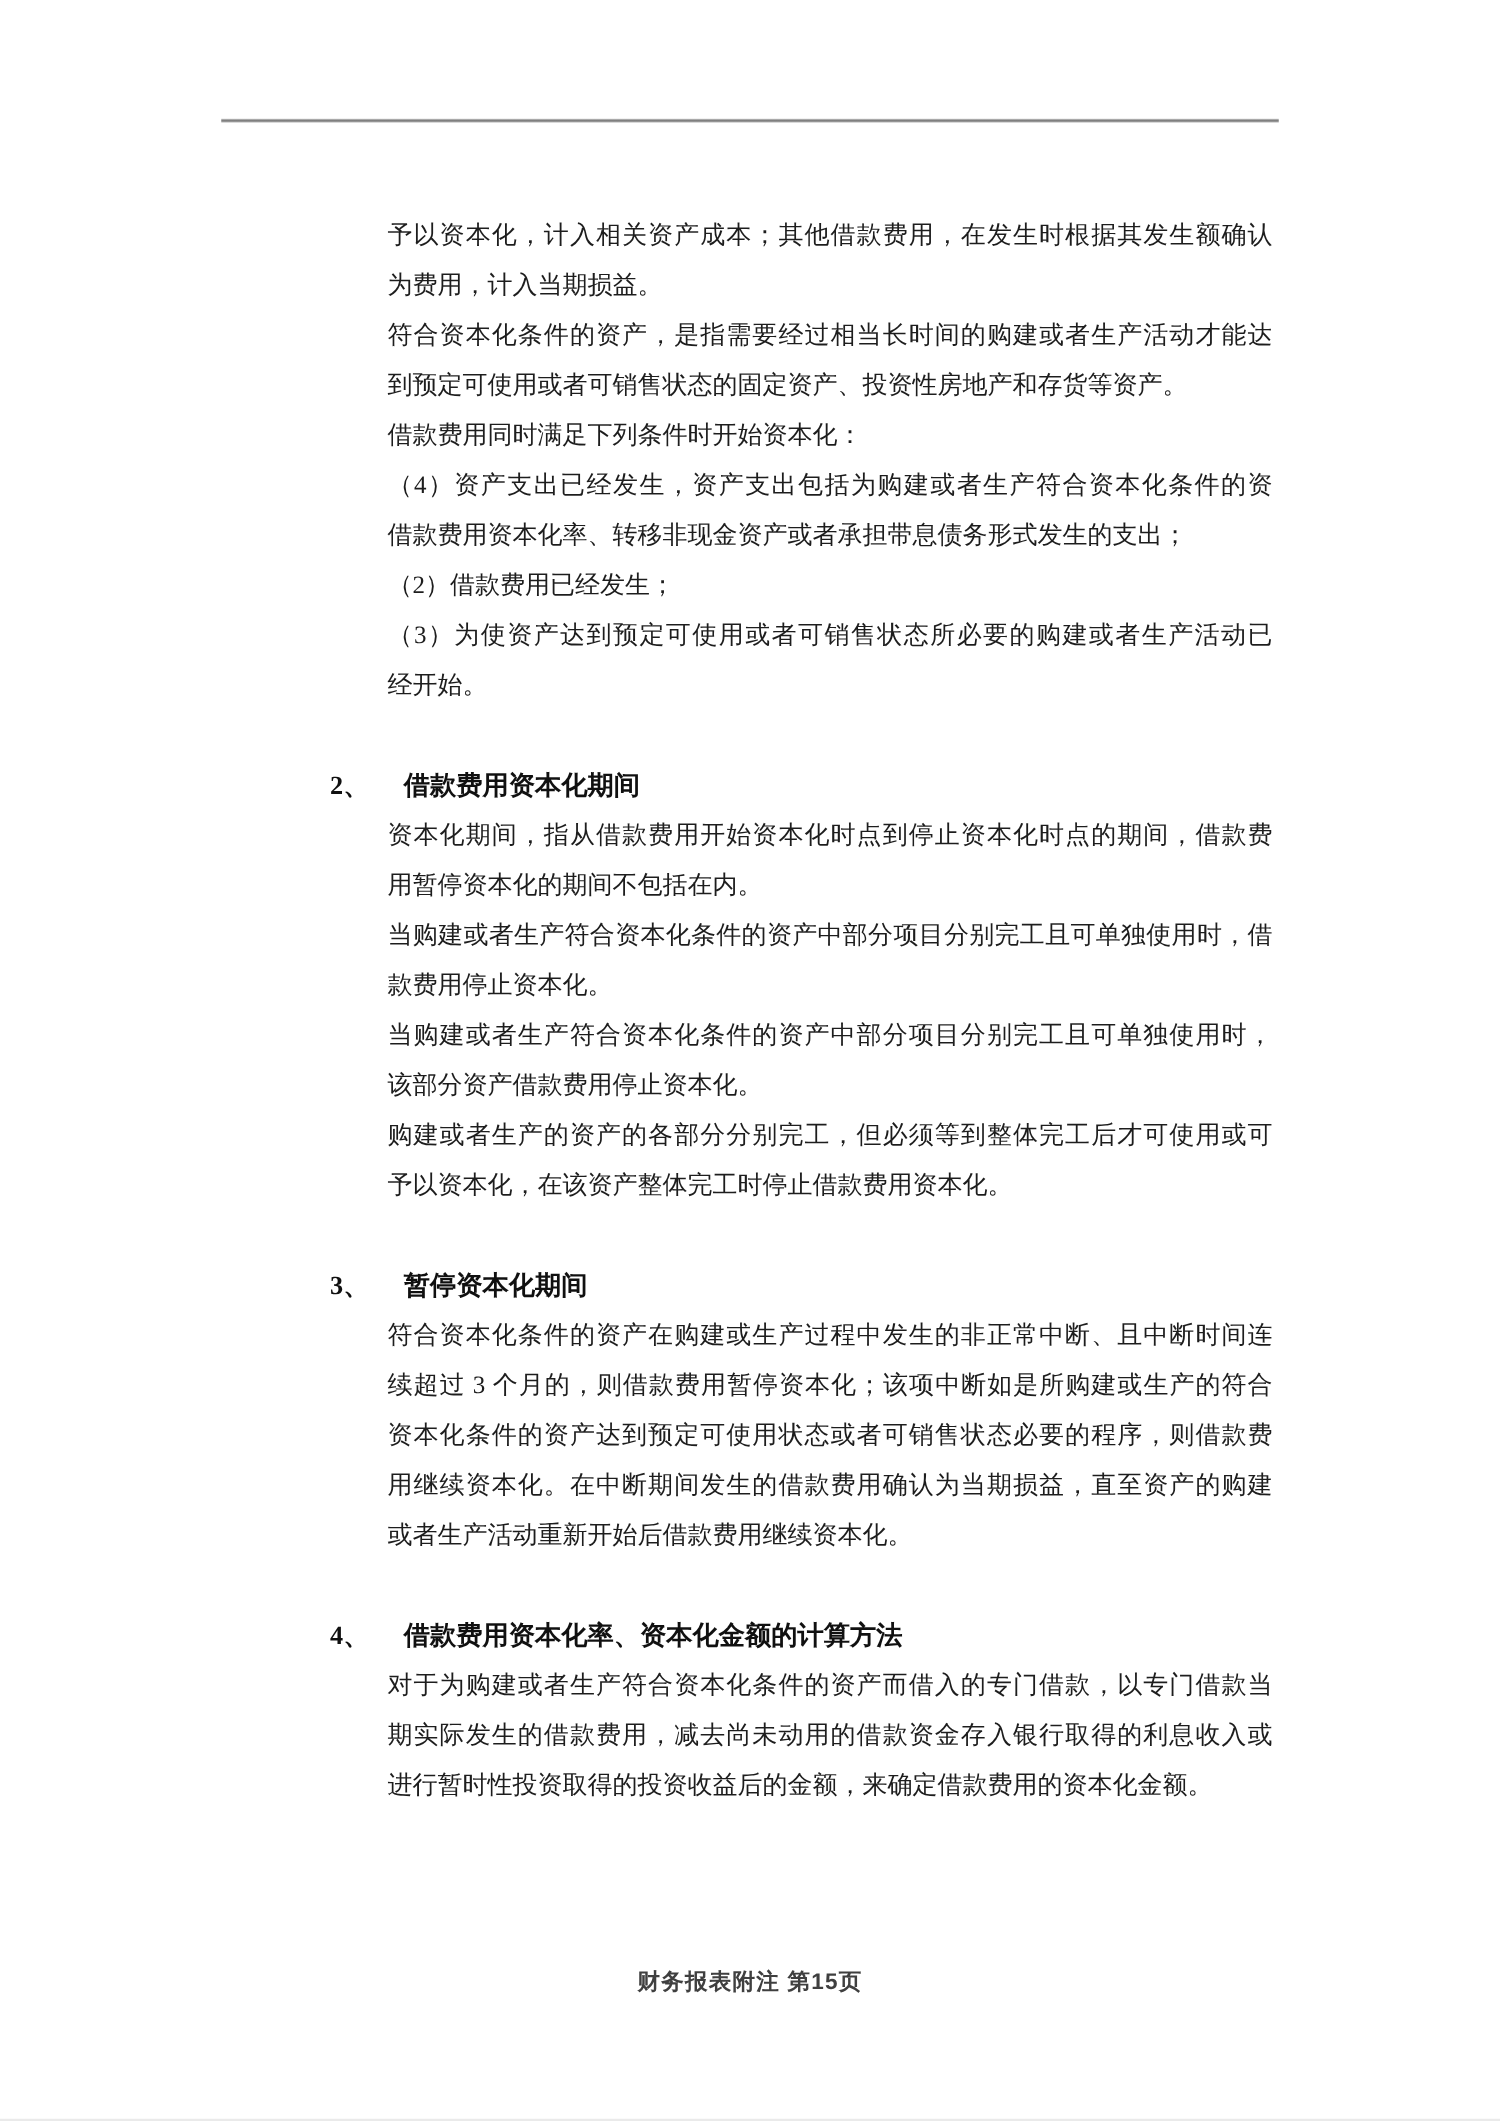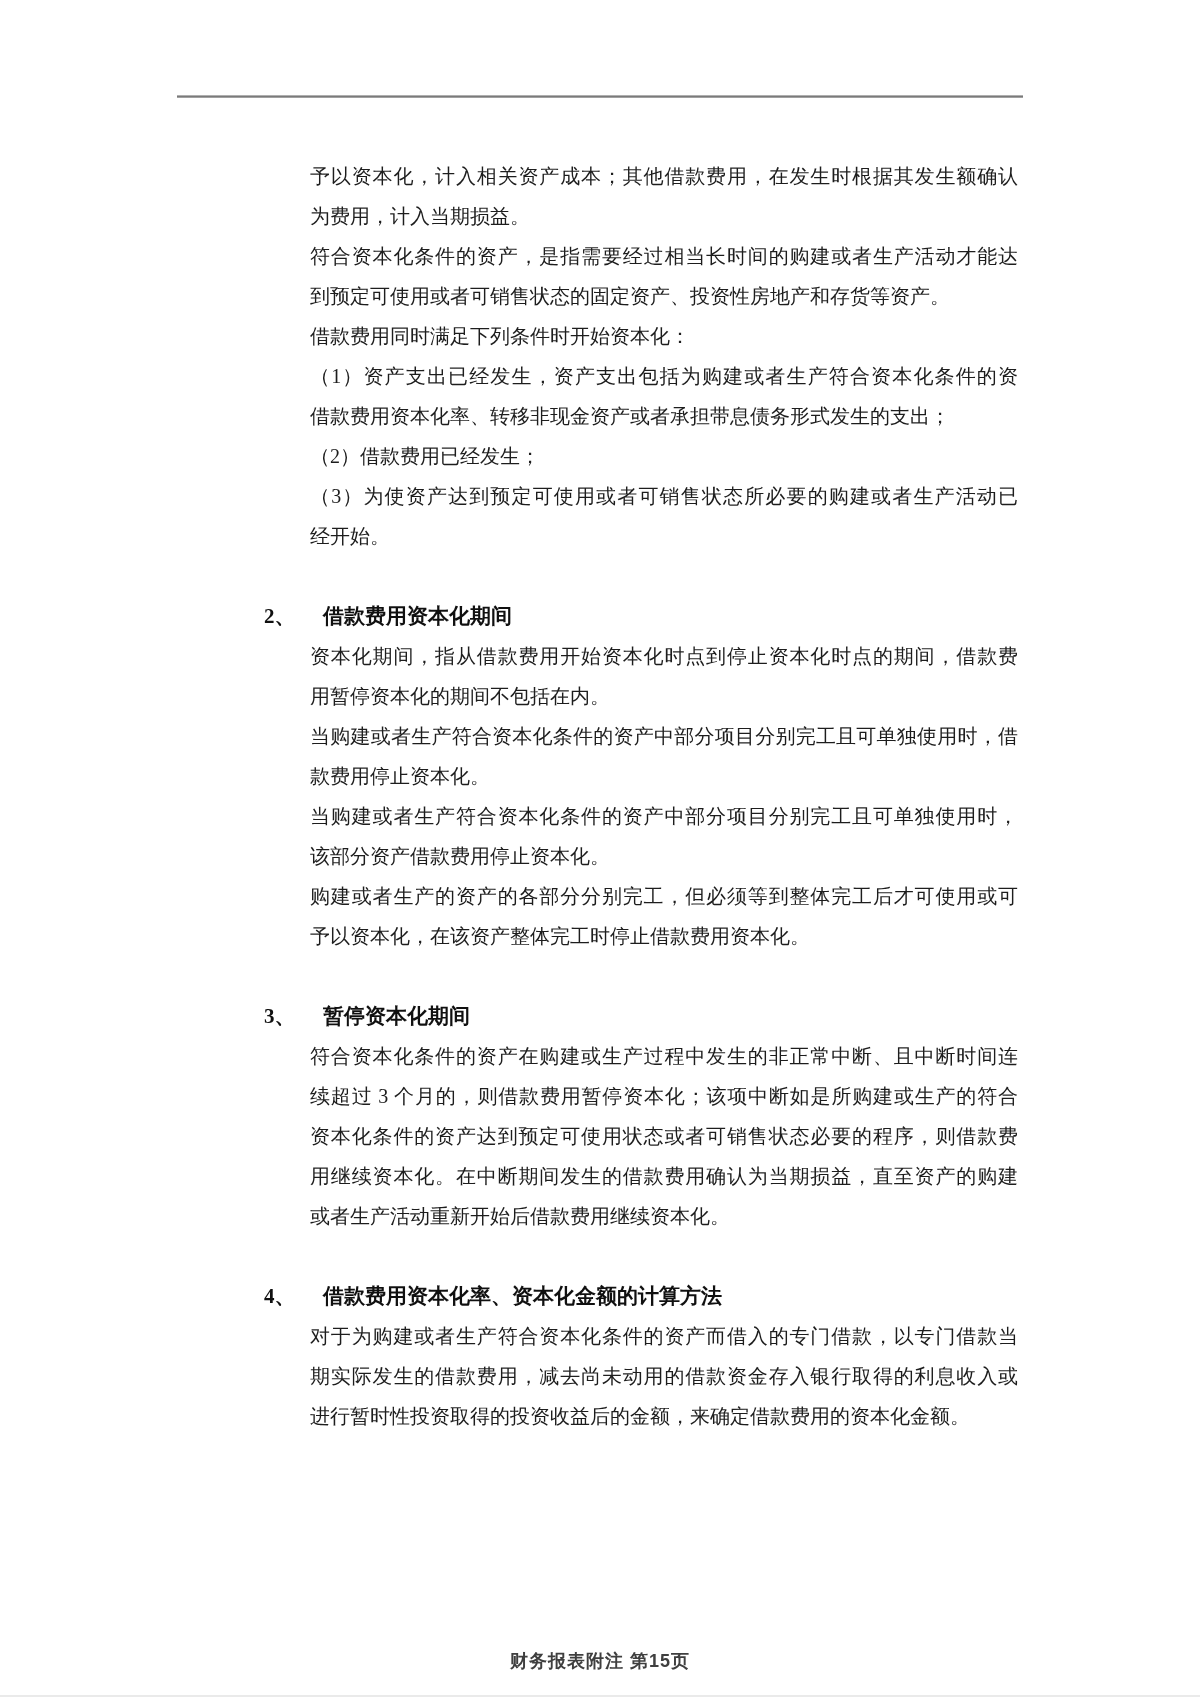--- a/index.html
+++ b/index.html
@@ -9,39 +9,39 @@
     position:relative;
     overflow:hidden;
     font-family:"Liberation Serif","DejaVu Serif",serif;
     color:#1d1d1d;
   }
   .page { position:absolute; inset:0; }
   .header-rule {
     position:absolute; left:177px; top:95px; width:846px; height:3px;
     background:linear-gradient(to bottom,#c9c9c9 0%,#7a7a7a 50%,#b3b3b3 100%);
   }
-  .content { position:absolute; left:310px; top:156px; width:708px; }
+  .content { position:absolute; left:310px; top:168px; width:708px; }
   .paragraph { margin:0; }
   .line {
     height:40px; line-height:40px;
     font-size:20px;
     white-space:normal;
     overflow:visible;
   }
   .line.j { text-align:justify; text-align-last:justify; }
   .heading {
     margin-top:40px;
     height:40px; line-height:40px;
     position:relative;
     font-weight:bold; font-size:21px; color:#101010;
   }
   .h-num { position:absolute; left:-46px; top:0; }
   .h-title { margin-left:13px; }
   .footer {
-    position:absolute; top:1643px; left:0; width:1200px;
+    position:absolute; top:1567px; left:0; width:1200px;
     height:36px; line-height:36px; text-align:center;
     font-family:"Liberation Sans","DejaVu Sans",sans-serif;
     font-size:18px; font-weight:600; color:#3f3f3f; letter-spacing:1px;
   }
   .bottom-edge {
     position:absolute; bottom:0; left:0; width:100%; height:2px;
     background:#eaeaea;
   }
 </style>
 </head>
@@ -55,21 +55,21 @@
         <div class="line">为费用，计入当期损益。</div>
       </div>
       <div class="paragraph">
         <div class="line j">符合资本化条件的资产，是指需要经过相当长时间的购建或者生产活动才能达</div>
         <div class="line">到预定可使用或者可销售状态的固定资产、投资性房地产和存货等资产。</div>
       </div>
       <div class="paragraph">
         <div class="line">借款费用同时满足下列条件时开始资本化：</div>
       </div>
       <div class="paragraph">
-        <div class="line j">（1）资产支出已经发生，资产支出包括为购建或者生产符合资本化条件的资</div>
+        <div class="line j">（4）资产支出已经发生，资产支出包括为购建或者生产符合资本化条件的资</div>
         <div class="line">借款费用资本化率、转移非现金资产或者承担带息债务形式发生的支出；</div>
       </div>
       <div class="paragraph">
         <div class="line">（2）借款费用已经发生；</div>
       </div>
       <div class="paragraph">
         <div class="line j">（3）为使资产达到预定可使用或者可销售状态所必要的购建或者生产活动已</div>
         <div class="line">经开始。</div>
       </div>
       <div class="heading"><span class="h-num">2、</span><span class="h-title">借款费用资本化期间</span></div>

